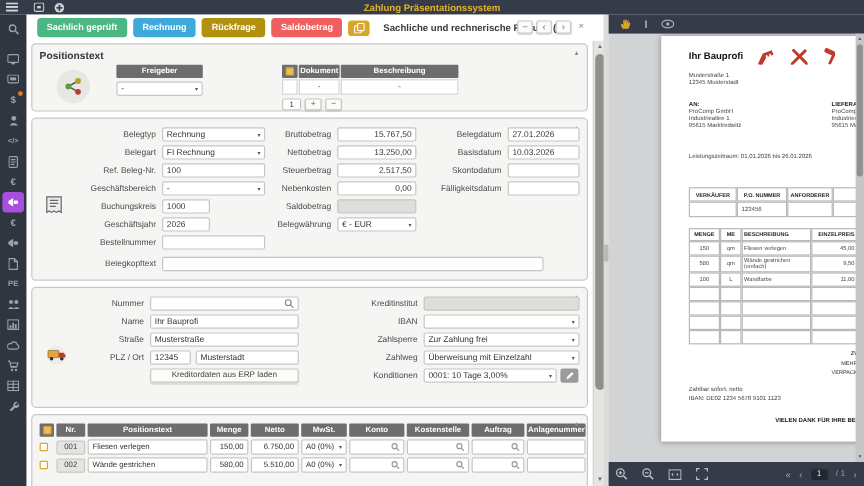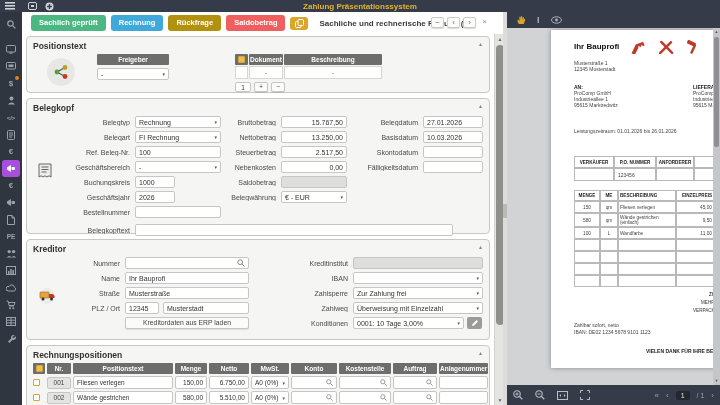--- a/index.html
+++ b/index.html
@@ -308,21 +308,20 @@
           <div class="pager">
             <div class="pgbox">1</div>
             <div class="pgbtn">+</div>
             <div class="pgbtn">−</div>
           </div>
         </div>
       </div>
     </div>
 
     <div class="card" style="height:136px;">
-      <div class="card-title">Belegkopf</div>
       <div class="collapse">▴</div>
       <div class="sec-icon" style="top:64px;">
         <svg width="16" height="16">
             <path d="M2 1 H14 V14 L12 12.8 L10 14 L8 12.8 L6 14 L4 12.8 L2 14 Z" fill="#ececea" stroke="#666"></path>
             <line x1="4.5" y1="4" x2="11.5" y2="4" stroke="#666"></line>
             <line x1="4.5" y1="6.5" x2="11.5" y2="6.5" stroke="#666"></line>
             <line x1="4.5" y1="9" x2="9.5" y2="9" stroke="#666"></line>
           </svg>
       </div>
       <div class="frm-row">
@@ -385,21 +384,20 @@
         <div class="lbl bk-l1">Bestellnummer</div>
         <div class="fld bk-f1"></div>
       </div>
       <div class="frm-row" style="margin-top:6px;">
         <div class="lbl bk-l1">Belegkopftext</div>
         <div class="fld bk-wide"></div>
       </div>
     </div>
 
     <div class="card" style="height:101px;">
-      <div class="card-title">Kreditor</div>
       <div class="collapse">▴</div>
       <div class="sec-icon" style="top:48px;">
         <svg width="20" height="16">
             <circle cx="10" cy="8" r="8" fill="#ececea"></circle>
             <rect x="3" y="4" width="9" height="6" rx="0.5" fill="#e8a33d" stroke="#7a5a1e" stroke-width="0.5"></rect>
             <path d="M12 6 H16 L17.5 8 V10 H12 Z" fill="#c0392b"></path>
             <circle cx="6" cy="11" r="1.5" fill="#333"></circle>
             <circle cx="14.5" cy="11" r="1.5" fill="#333"></circle>
           </svg>
       </div>
@@ -456,21 +454,20 @@
           </div>
         <div class="pencil-btn">
             <svg width="8" height="8">
               <path d="M1 7 L1.6 5 L5.6 1 L7 2.4 L3 6.4 Z" fill="#fff"></path>
             </svg>
           </div>
       </div>
     </div>
 
     <div class="card" style="flex:1 0 auto; height:120px;">
-      <div class="card-title">Rechnungspositionen</div>
       <div class="collapse">▴</div>
       <div class="pos-grid">
         <div class="dark-h hc">
             <span class="cb checked"></span>
           </div>
         <div class="dark-h hc">Nr.</div>
         <div class="dark-h hc">Positionstext</div>
         <div class="dark-h hc">Menge</div>
         <div class="dark-h hc">Netto</div>
         <div class="dark-h hc">MwSt.</div>

